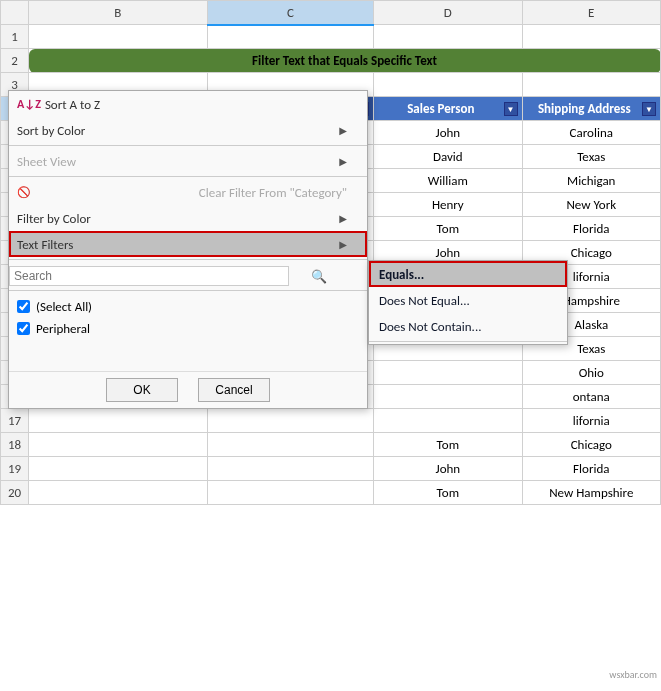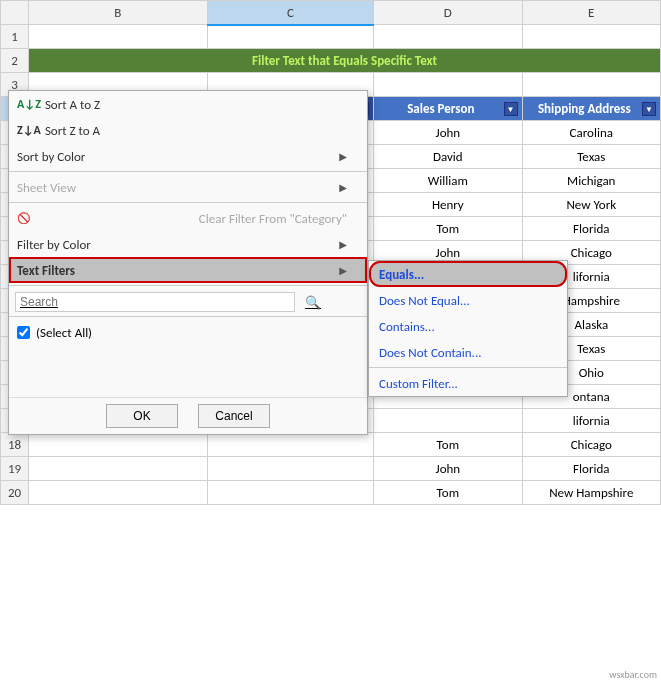--- a/index.html
+++ b/index.html
@@ -53,25 +53,26 @@
       border: 1px solid #c0c0c0;
     }
 
     .row-num.active {
       background: #bdd7ee;
     }
 
     
     .title-cell {
       background: #538135;
-      color: #bef264;
+      color: #000000;
       font-weight: bold;
       font-size: 15px;
       text-align: center;
       height: 36px;
+      border-radius: 6px;
     }
 
     
     .header-cell {
       background: #4472c4;
       color: #fff;
       font-weight: bold;
       text-align: center;
       height: 26px;
       position: relative;
@@ -145,26 +146,25 @@
     }
 
     .dropdown-sep {
       height: 1px;
       background: #ccc;
       margin: 2px 0;
     }
 
     
     .search-box {
-      padding: 4px 6px;
+      padding: 4px 0;
       display: flex;
       align-items: center;
       border-bottom: 1px solid #ccc;
-      gap: 8px;
-      text-decoration: underline;
+      gap: 20px;
     }
 
     .search-input {
       border: 1px solid #ccc;
       width: 280px;
       height: 20px;
       font-size: 12px;
       padding: 0 4px;
     }
 
@@ -223,24 +223,23 @@
       position: relative;
       top: 170px; 
       height: fit-content;
     }
 
     .submenu-item {
       padding: 4px 10px;
       cursor: pointer;
       height: 26px;
       font-size: 13px;
-      color: #1d4ed8;
-      display: flex;
-      align-items: center;
-      border-radius: 11px;
+      color: #0f172a;
+      display: flex;
+      align-items: center;
     }
 
     .submenu-item.highlighted {
       background: #c0c0c0;
       font-weight: bold;
       outline: 2px solid #c00;
       outline-offset: -2px;
     }
 
     
@@ -459,32 +458,25 @@
         </tr>
     </tbody>
   </table>
 
   <div class="dropdown-overlay">
 
     <div class="dropdown-main">
 
       <div class="dropdown-item">
         <span style="display:flex;align-items:center;gap:4px;">
-          <span style="font-size:12px; font-weight:bold; color:#15803d;">A↓Z</span>
+          <span style="font-size:12px; font-weight:bold; color:#be185d;">A↓Z</span>
           <span>Sort A to Z</span>
         </span>
       </div>
 
-      <div class="dropdown-item">
-        <span style="display:flex;align-items:center;gap:4px;">
-          <span style="font-size:12px; font-weight:bold; color:#333;">Z↓A</span>
-          <span>Sort Z to A</span>
-        </span>
-        <span class="arrow-right"></span>
-      </div>
 
       <div class="dropdown-item">
         <span>Sort by Color</span>
         <span class="arrow-right">▶</span>
       </div>
 
       <div class="dropdown-sep"></div>
 
       <div class="dropdown-item disabled">
         <span>Sheet View</span>
@@ -497,59 +489,57 @@
         <span style="font-size:11px;">🚫</span>
         <span>Clear Filter From "Category"</span>
       </div>
 
       <div class="dropdown-item">
         <span>Filter by Color</span>
         <span class="arrow-right">▶</span>
       </div>
 
       <div class="dropdown-item text-filters-item">
-        <span style="font-weight:700;">Text Filters</span>
+        <span style="font-weight:400;">Text Filters</span>
         <span class="arrow-right">▶</span>
       </div>
 
       <div class="dropdown-sep"></div>
 
       <div class="search-box">
         <input type="text" class="search-input" placeholder="Search" style="">
         <span class="search-icon-box">🔍</span>
       </div>
 
       <div class="checkbox-list">
         <div class="checkbox-item">
           <input type="checkbox" checked="" style="">
           <span>(Select All)</span>
         </div>
+        <div class="checkbox-item">
+          <input type="checkbox" checked="" style="">
+          <span>Peripheral</span>
+        </div>
       </div>
 
       <div class="btn-row">
         <button class="btn">OK</button>
         <button class="btn">Cancel</button>
       </div>
     </div>
 
     <div class="submenu">
 
       <div class="submenu-item highlighted">
         <span>Equals...</span>
       </div>
       <div class="submenu-item">
         <span>Does Not Equal...</span>
       </div>
       <div class="submenu-item">
-        <span>Contains...</span>
-      </div>
-      <div class="submenu-item">
         <span>Does Not Contain...</span>
       </div>
       <div class="dropdown-sep"></div>
-      <div class="submenu-item">
-        <span>Custom Filter...</span>
-      </div>
     </div>
   </div>
 
   <div class="watermark">wsxbar.com</div>
 </div>
 
 </body></html>

